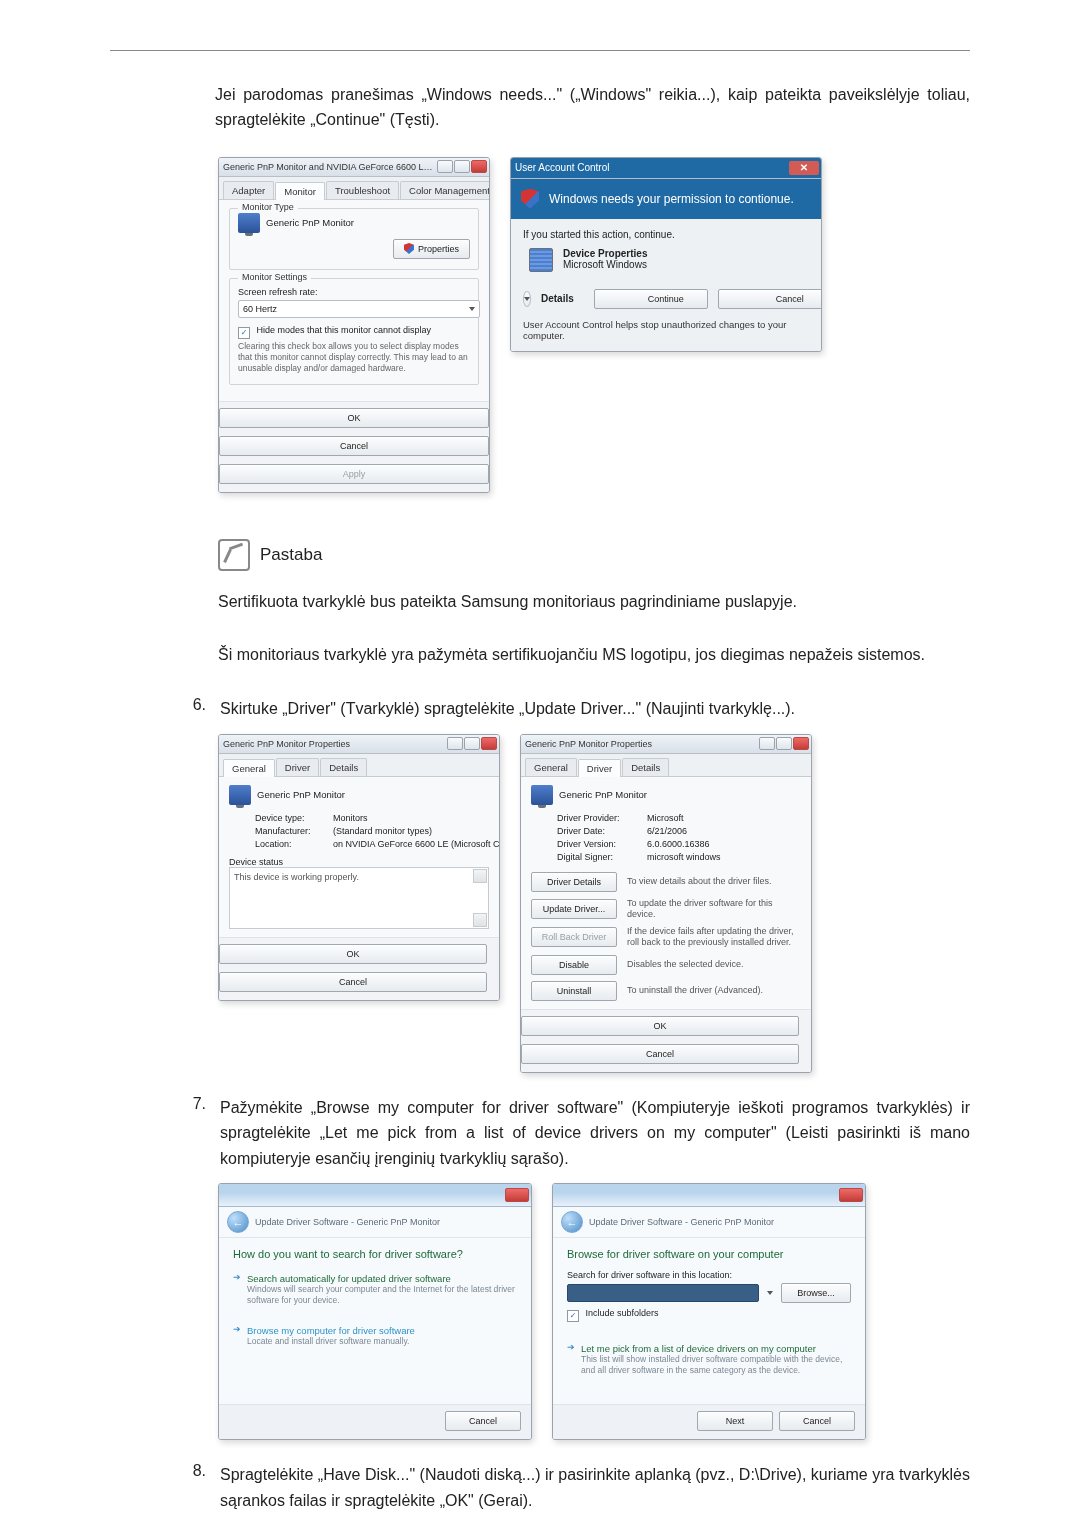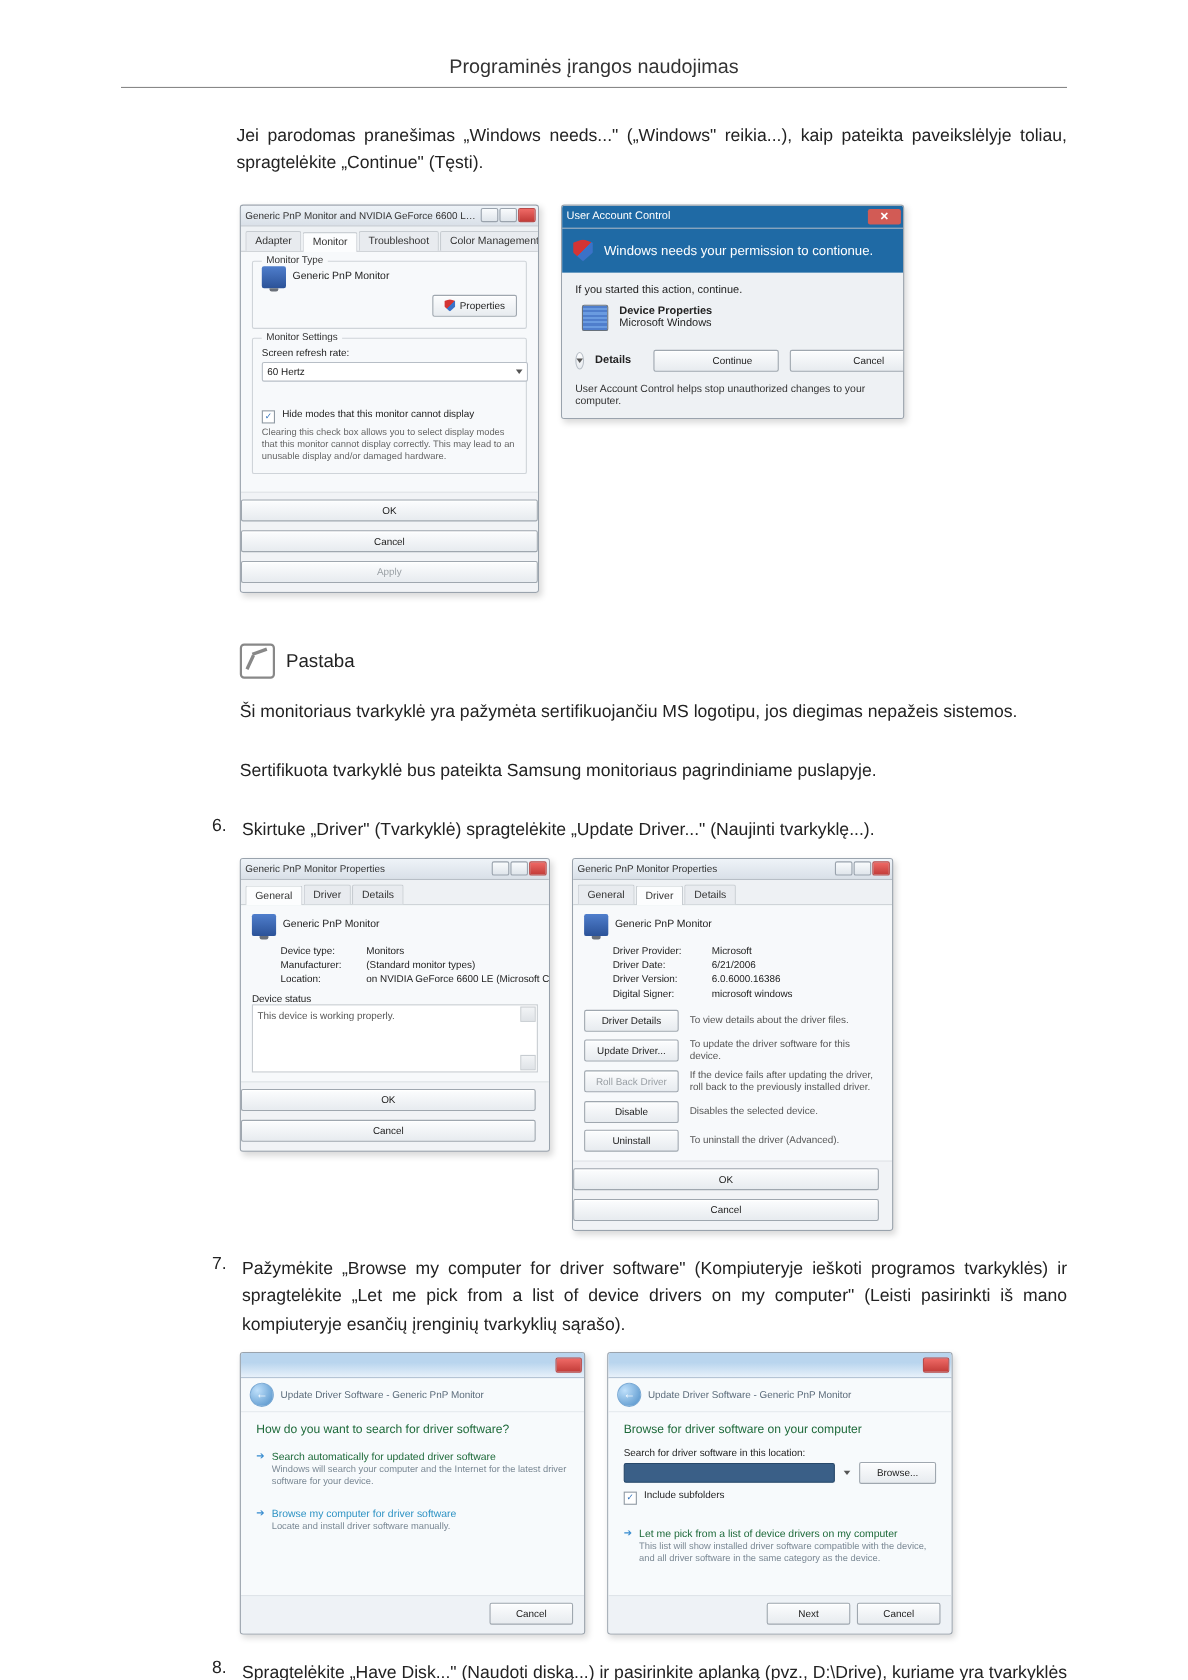--- a/index.html
+++ b/index.html
@@ -444,21 +444,20 @@
     border: none;
     border-top: 1px solid #888;
     margin: 44px 0 0 0;
   }
 </style>
 </head>
 <body>
 
 <div class="page">
 
-  <div class="page-title">Programinės įrangos naudojimas</div>
   <hr class="rule">
 
   <div class="intro">Jei parodomas pranešimas „Windows needs..." („Windows" reikia...), kaip pateikta paveikslėlyje toliau, spragtelėkite „Continue" (Tęsti).</div>
 
   <div class="figrow">
 
     <div class="dlg" style="width:270px">
       <div class="titlebar">
         <span style="overflow:hidden;text-overflow:ellipsis;">Generic PnP Monitor and NVIDIA GeForce 6600 LE (Microsoft Co...</span>
         <span class="winbtns">
@@ -487,21 +486,21 @@
             </span>
           </div>
         </div>
         <div class="grp">
           <span class="grp-title">Monitor Settings</span>
           <div style="font-size:9px;margin-bottom:3px;">Screen refresh rate:</div>
           <div class="select">
             <span>60 Hertz</span>
             <span class="chev"></span>
           </div>
-          <div style="margin-top:24px;font-size:9px;">
+          <div style="margin-top:7px;font-size:9px;">
             <span class="chk checked"></span>
             <span>Hide modes that this monitor cannot display</span>
           </div>
           <div style="font-size:8.5px;color:#666;margin-top:4px;line-height:1.3;">Clearing this check box allows you to select display modes that this monitor cannot display correctly. This may lead to an unusable display and/or damaged hardware.</div>
         </div>
       </div>
       <div class="dlg-actions">
         <span class="btn">OK</span>
         <span class="btn">Cancel</span>
         <span class="btn disabled">Apply</span>
@@ -537,22 +536,22 @@
         </div>
         <div class="foot">User Account Control helps stop unauthorized changes to your computer.</div>
       </div>
     </div>
   </div>
 
   <div class="note">
     <span class="noteicon"></span>
     <span class="note-title">Pastaba</span>
   </div>
+  <div class="note-body">Sertifikuota tvarkyklė bus pateikta Samsung monitoriaus pagrindiniame puslapyje.</div>
   <div class="note-body">Ši monitoriaus tvarkyklė yra pažymėta sertifikuojančiu MS logotipu, jos diegimas nepažeis sistemos.</div>
-  <div class="note-body">Sertifikuota tvarkyklė bus pateikta Samsung monitoriaus pagrindiniame puslapyje.</div>
 
   <div class="step">
     <div class="num">6.</div>
     <div class="txt">Skirtuke „Driver" (Tvarkyklė) spragtelėkite „Update Driver..." (Naujinti tvarkyklę...).</div>
   </div>
 
   <div class="figrow">
 
     <div class="dlg" style="width:280px">
       <div class="titlebar">

